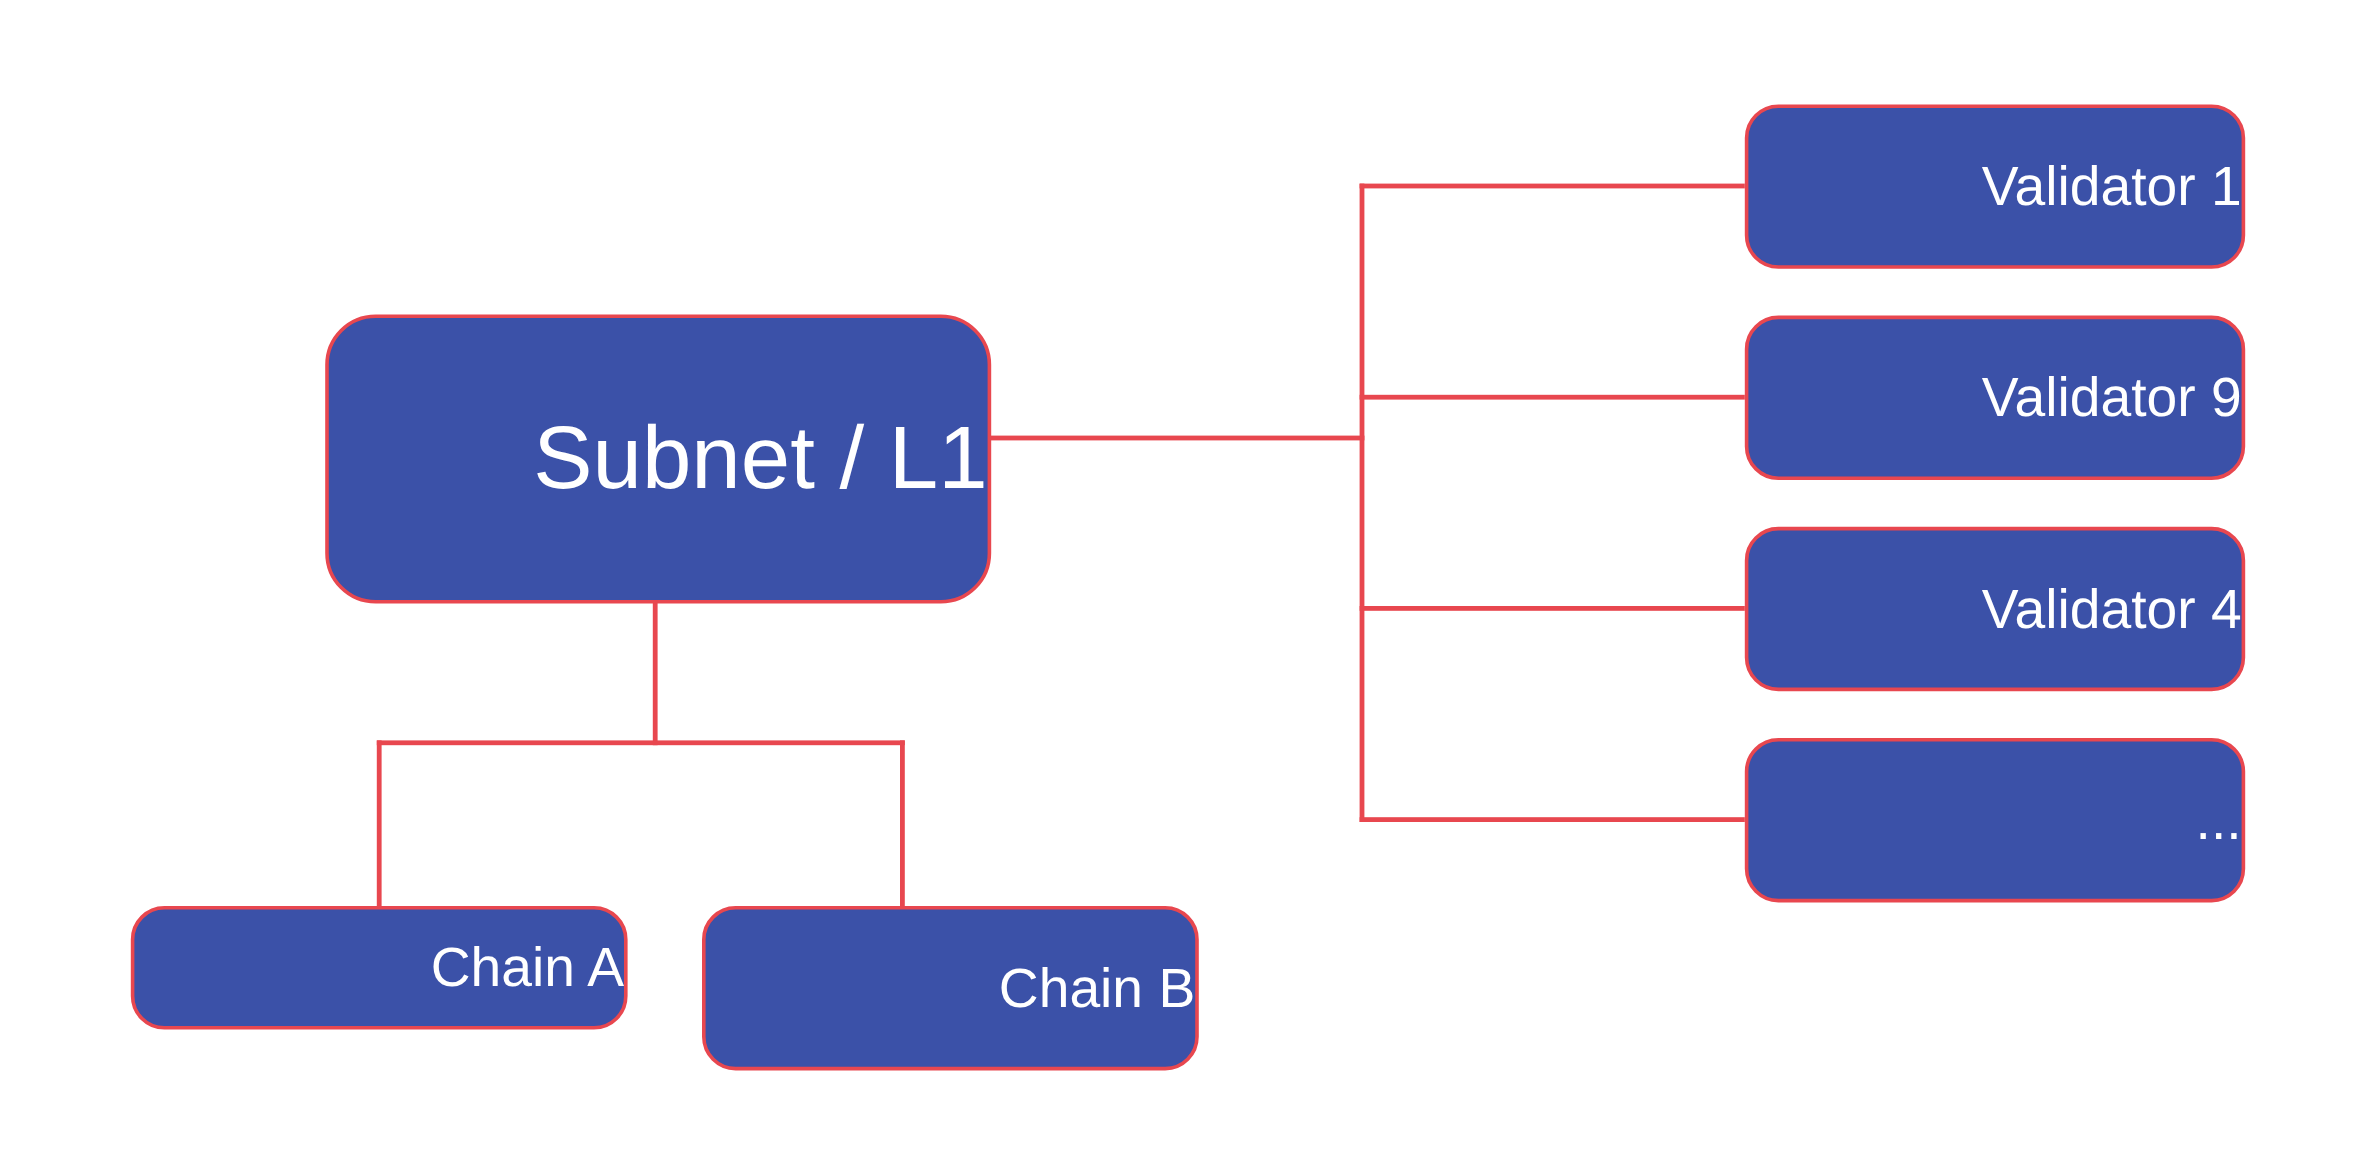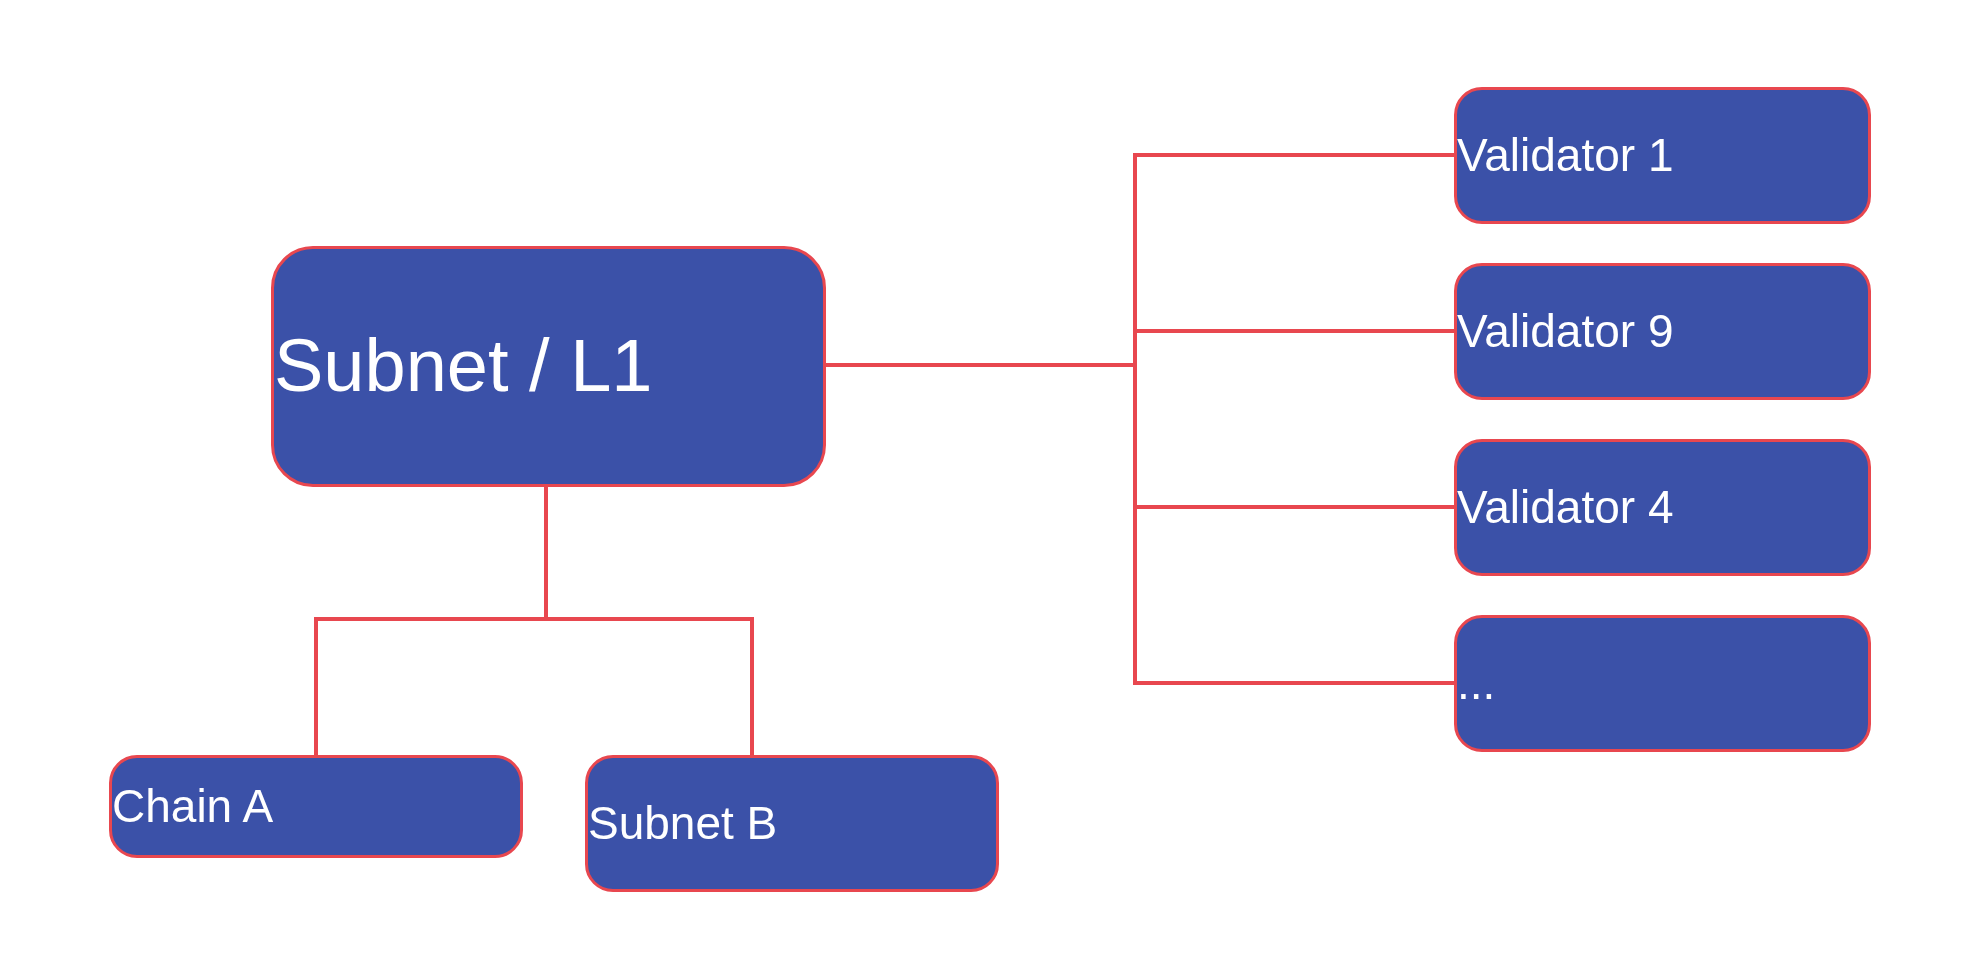--- a/index.html
+++ b/index.html
@@ -16,24 +16,25 @@
     font-family: "Liberation Sans", sans-serif;
   }
   .node {
     position: absolute;
     box-sizing: border-box;
     background: var(--node-fill, #3B51A8);
     border: 3px solid var(--line, #E8474F);
     border-radius: 28px;
     display: flex;
     align-items: center;
-    justify-content: flex-start;
+    justify-content: flex-end;
   }
   .node--lg {
     border-radius: 42px;
+    margin-top: 16px;
   }
   .node-label {
     color: var(--text, #ffffff);
     font-size: 46px;
     line-height: 1.2;
     white-space: nowrap;
   }
   .node-label--lg {
     font-size: 74px;
   }
@@ -61,21 +62,21 @@
 
   <div class="node node--lg" style="left:271px; top:246px; width:555px; height:241px;">
     <span class="node-label node-label--lg">Subnet / L1</span>
   </div>
 
   <div class="node" style="left:109px; top:755px; width:414px; height:103px;">
     <span class="node-label">Chain A</span>
   </div>
 
   <div class="node" style="left:585px; top:755px; width:414px; height:137px;">
-    <span class="node-label">Subnet B</span>
+    <span class="node-label">Chain B</span>
   </div>
 
   <div class="node" style="left:1454px; top:87px; width:417px; height:137px;">
     <span class="node-label">Validator 1</span>
   </div>
 
   <div class="node" style="left:1454px; top:263px; width:417px; height:137px;">
     <span class="node-label">Validator 9</span>
   </div>
 

